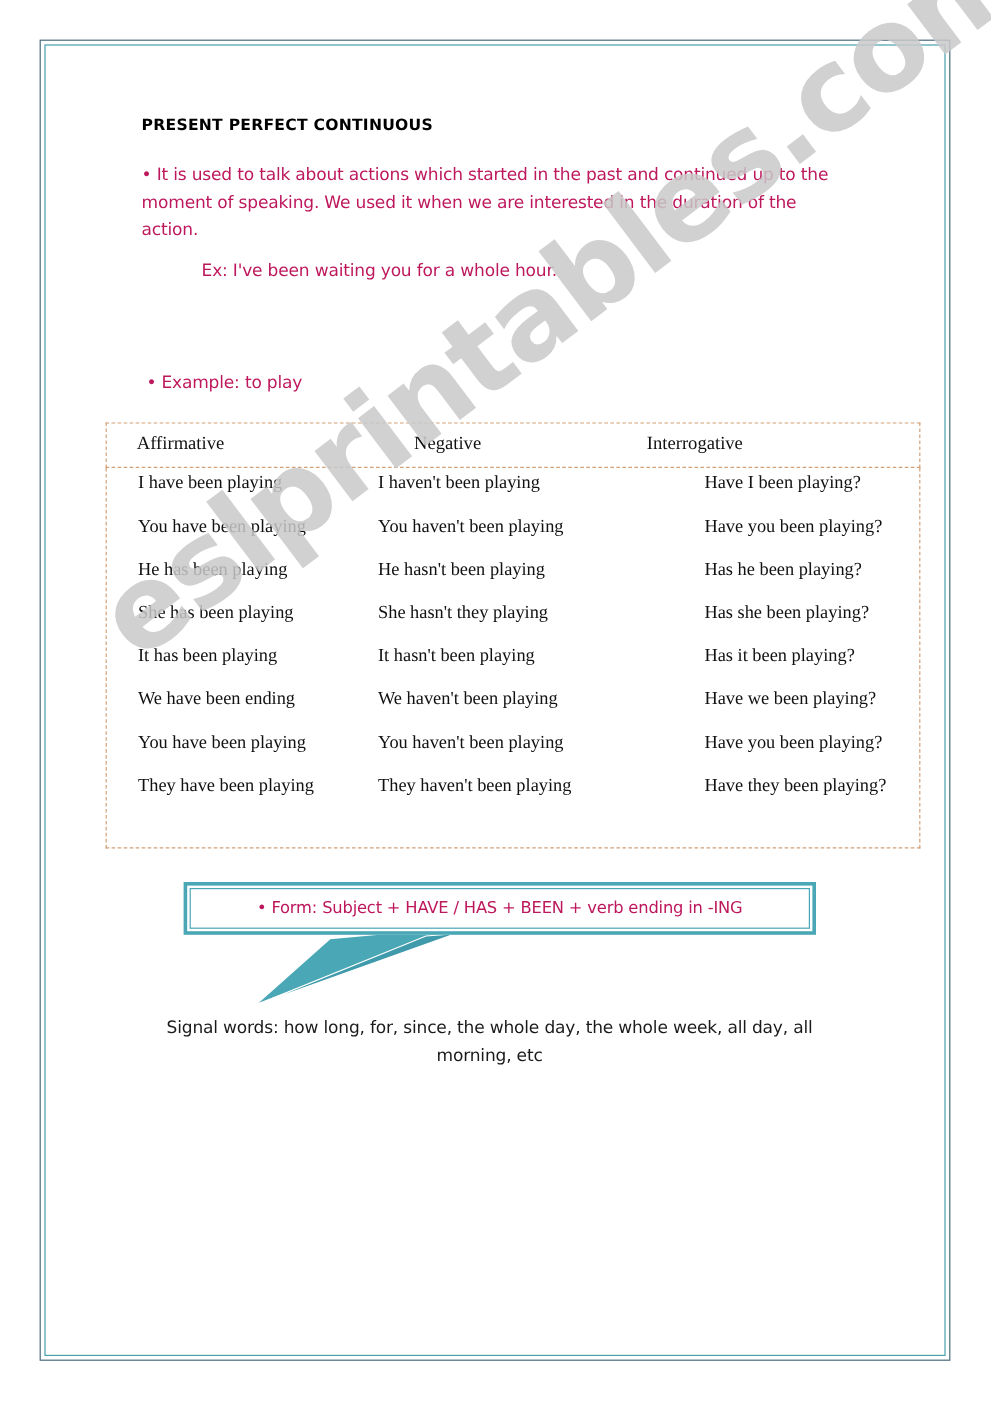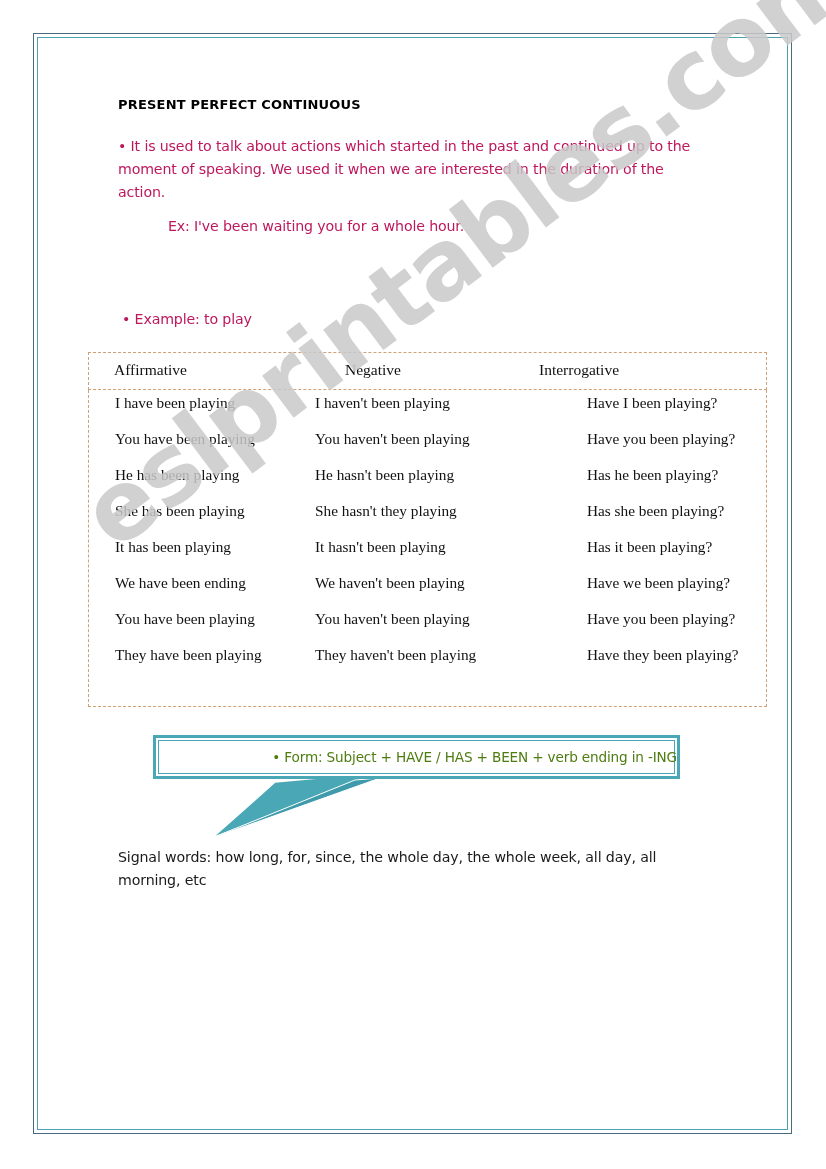--- a/index.html
+++ b/index.html
@@ -167,37 +167,38 @@
     right: 2px;
     bottom: 2px;
     border: 1px solid #4aa7b5;
     box-sizing: border-box;
   }
   #callout-text {
     position: absolute;
     left: 0;
     right: 0;
     top: 11px;
-    text-align: right;
+    text-align: center;
     font-family: "DejaVu Sans", sans-serif;
     font-size: 13.6px;
-    color: #4d7c0f;
+    color: #be185d;
     letter-spacing: -0.15px;
   }
 
   #signal-words {
     position: absolute;
     left: 118px;
     top: 846px;
     width: 580px;
     font-family: "DejaVu Sans", sans-serif;
     font-size: 14.2px;
     line-height: 23px;
     color: #1a1a1a;
     letter-spacing: -0.15px;
+    text-align: center;
   }
 </style>
 </head>
 <body>
 
 <div id="page-frame">
   <div id="page-frame-inner"></div>
 </div>
 
 <div id="content">

